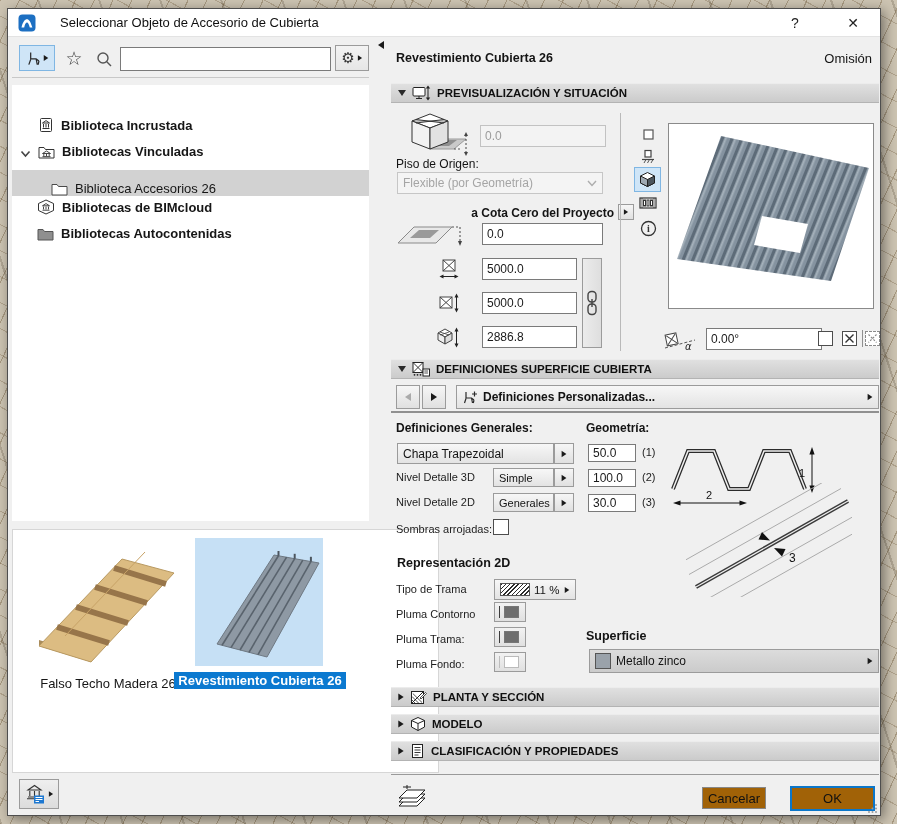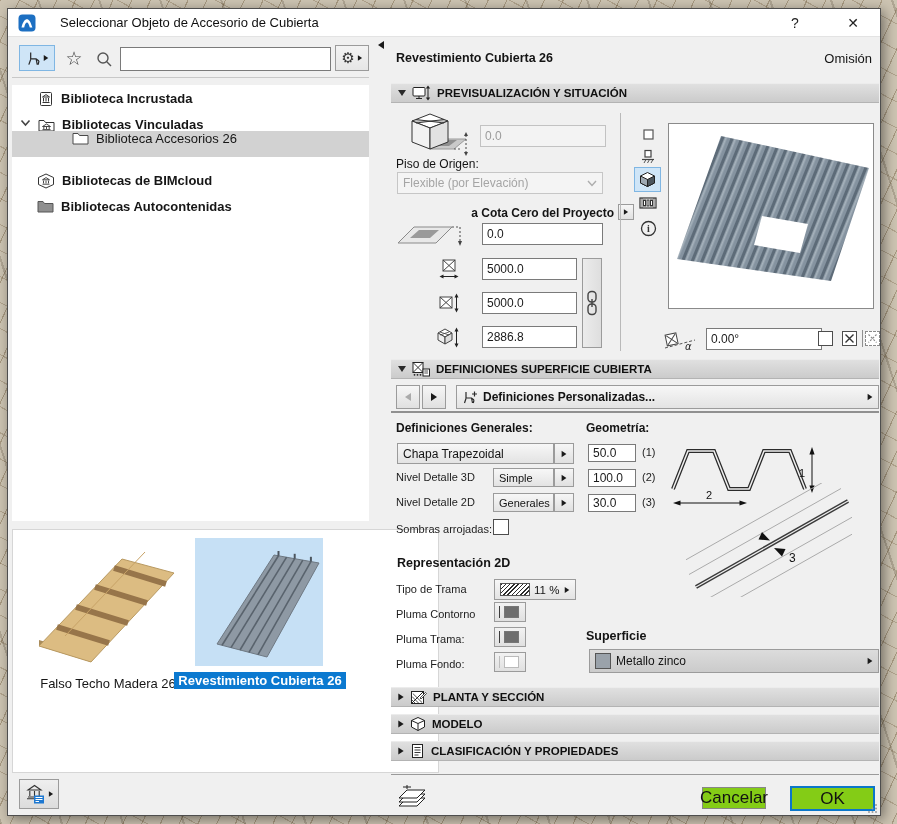--- a/index.html
+++ b/index.html
@@ -33,28 +33,28 @@
   .flatbtn { position:absolute; background:linear-gradient(#f6f6f6,#e0e0e0); border:1px solid #9b9b9b;
     display:flex; align-items:center; justify-content:center; }
   .blue { background:#cfe5f7 !important; border:1px solid #7fb6e3 !important; }
   .tri-r { width:0; height:0; border-top:4px solid transparent; border-bottom:4px solid transparent; border-left:6px solid #1a1a1a; }
   .tri-l { width:0; height:0; border-top:4px solid transparent; border-bottom:4px solid transparent; border-right:6px solid #1a1a1a; }
   .tri-d { width:0; height:0; border-left:4px solid transparent; border-right:4px solid transparent; border-top:6px solid #2a2a2a; }
   .sechdr { position:absolute; width:488px; height:20px; background:linear-gradient(#e0e0e0,#cbcbcb);
     border-top:1px solid #ececec; border-bottom:1px solid #b3b3b3; display:flex; align-items:center;
     gap:6px; padding:0 7px; font-weight:bold; font-size:11.5px; color:#101010; }
   .treepanel { left:4px; top:76px; width:357px; height:436px; background:#fff; }
-  .tree-row { position:absolute; left:0; width:100%; height:26px; display:flex; align-items:flex-start;
-    gap:7px; font-size:13px; font-weight:bold; color:#161616; }
+  .tree-row { position:absolute; left:0; width:100%; height:26px; display:flex; align-items:flex-end;
+    gap:7px; font-size:13px; font-weight:bold; color:#161616;margin-top:16px; }
   .tree-row.sel { background:#d2d2d2; font-weight:normal; }
   .thumbpanel { left:4px; top:520px; width:427px; height:244px; background:#fff; border:1px solid #d6d6d6; }
   .thumblabel { font-size:13px; color:#161616; text-align:center; white-space:nowrap; }
   .sel-thumb-bg { background:#c6e0f5; }
   .sel-thumb-label { background:#0b79d0; color:#fff; font-weight:bold; padding:1px 4px; }
-  .btnpush { position:absolute; background:#84cc16; border:1px solid #878787; font-size:17px; color:#111;
+  .btnpush { position:absolute; background:#a16207; border:1px solid #878787; font-size:13px; color:#111;
     display:flex; align-items:center; justify-content:center; }
   .btnpush.default { border:1px solid #0b76c9; box-shadow:inset 0 0 0 1px #0b76c9; }
   .cb { position:absolute; width:15px; height:15px; background:#fff; border:1px solid #4d4d4d; }
   .cb.dashed { border:1px dashed #8a8a8a; }
   .hatch { width:30px; height:13px; border:1px solid #555;
     background:repeating-linear-gradient(135deg,#2b2b2b 0 1px,#fff 1px 3px); }
   .penbtn { position:absolute; width:32px; height:20px; background:linear-gradient(#f2f2f2,#e0e0e0);
     border:1px solid #9b9b9b; display:flex; align-items:center; gap:4px; padding:0 4px; }
   .penline { width:1px; height:12px; background:#3c3c3c; }
   .pensw { width:15px; height:12px; border:1px solid #777; }
@@ -111,21 +111,21 @@
     <div class="tree-row" style="top:32px;padding-left:8px">
       <svg width="11" height="11" viewBox="0 0 11 11">
         <path d="M1.5 3.5 L5.5 8 L9.5 3.5" fill="none" stroke="#444" stroke-width="1.6"></path>
       </svg>
       <svg width="17" height="15" viewBox="0 0 17 15">
         <path d="M1 3.5 H6 L7.5 5.5 H16 V14 H1 Z" fill="#fff" stroke="#333"></path>
         <path d="M4.5 9.5 L8.5 7 L12.5 9.5 Z M5.8 10 V12 M8.5 10 V12 M11.2 10 V12 M4.5 12.6 H12.5" fill="none" stroke="#333" stroke-width=".9"></path>
       </svg>
       <span>Bibliotecas Vinculadas</span>
     </div>
-    <div class="tree-row sel" style="top:46px;padding-left:60px">
+    <div class="tree-row sel" style="top:69px;padding-left:39px">
       <svg width="17" height="14" viewBox="0 0 17 14">
         <path d="M1 2.5 H6 L7.5 4.5 H16 V13 H1 Z" fill="#fff" stroke="#4a4a4a"></path>
       </svg>
       <span>Biblioteca Accesorios 26</span>
     </div>
     <div class="tree-row" style="top:114px;padding-left:25px">
       <svg width="17" height="14" viewBox="0 0 17 14">
         <path d="M1 2.5 H6 L7.5 4.5 H16 V13 H1 Z" fill="#8f8f8f" stroke="#555"></path>
       </svg>
       <span>Bibliotecas Autocontenidas</span>
@@ -213,21 +213,21 @@
       <line x1="40" y1="8.5" x2="12" y2="12" stroke="#333"></line>
     <path d="M50 38 H58" stroke="#555" stroke-dasharray="2 2" fill="none"></path>
     <line x1="62" y1="24" x2="62" y2="42" stroke="#444" stroke-dasharray="2 2"></line>
     <polygon points="62,21 60,25 64,25" fill="#444"></polygon>
       <polygon points="62,45 60,41 64,41" fill="#444"></polygon>
   </svg>
   <input class="input disabled" style="left: 472px; top: 116px; width: 126px; height: 22px;" disabled="" value="0.0">
 
   <div class="lbl" style="left:388px;top:148px">Piso de Origen:</div>
   <div class="ddl disabled" style="left:389px;top:163px;width:206px;height:22px">
-    <span style="flex:1">Flexible (por Elevación)</span>
+    <span style="flex:1">Flexible (por Geometría)</span>
     <svg width="10" height="7" viewBox="0 0 10 7">
         <path d="M1 1 L5 5.5 L9 1" fill="none" stroke="#adadad" stroke-width="1.4"></path>
       </svg>
   </div>
 
   <div class="lbl b" style="left:0;top:197px;width:606px;text-align:right">a Cota Cero del Proyecto</div>
   <div class="flatbtn" style="left:610px;top:195px;width:16px;height:16px">
     <span class="tri-r" style="transform:scale(.7)"></span>
   </div>
 

